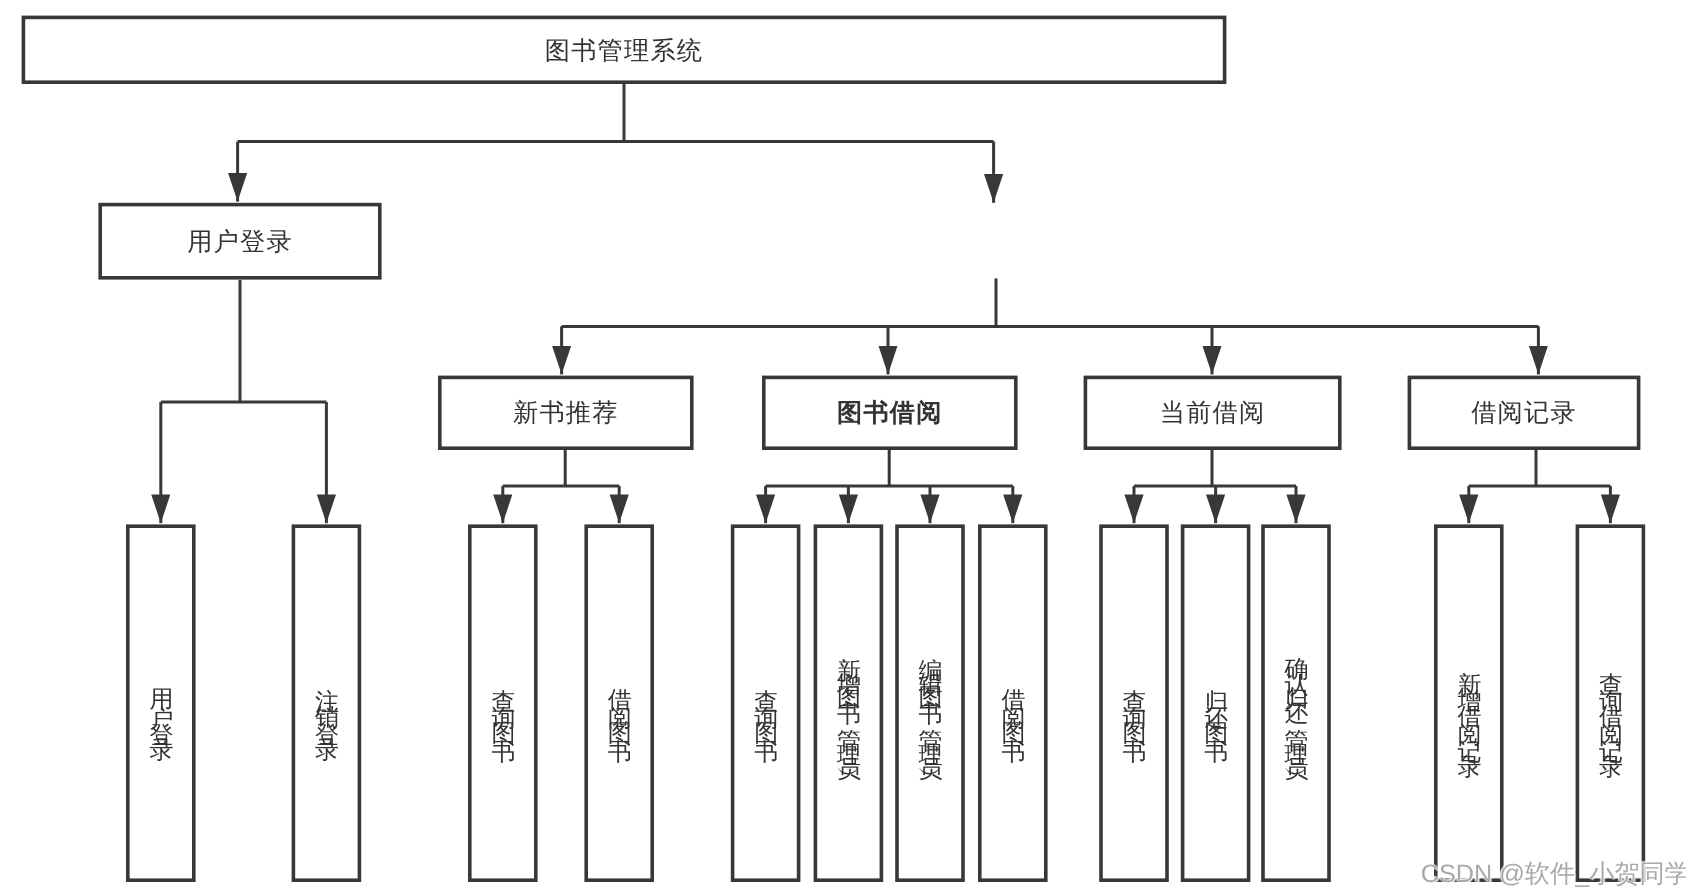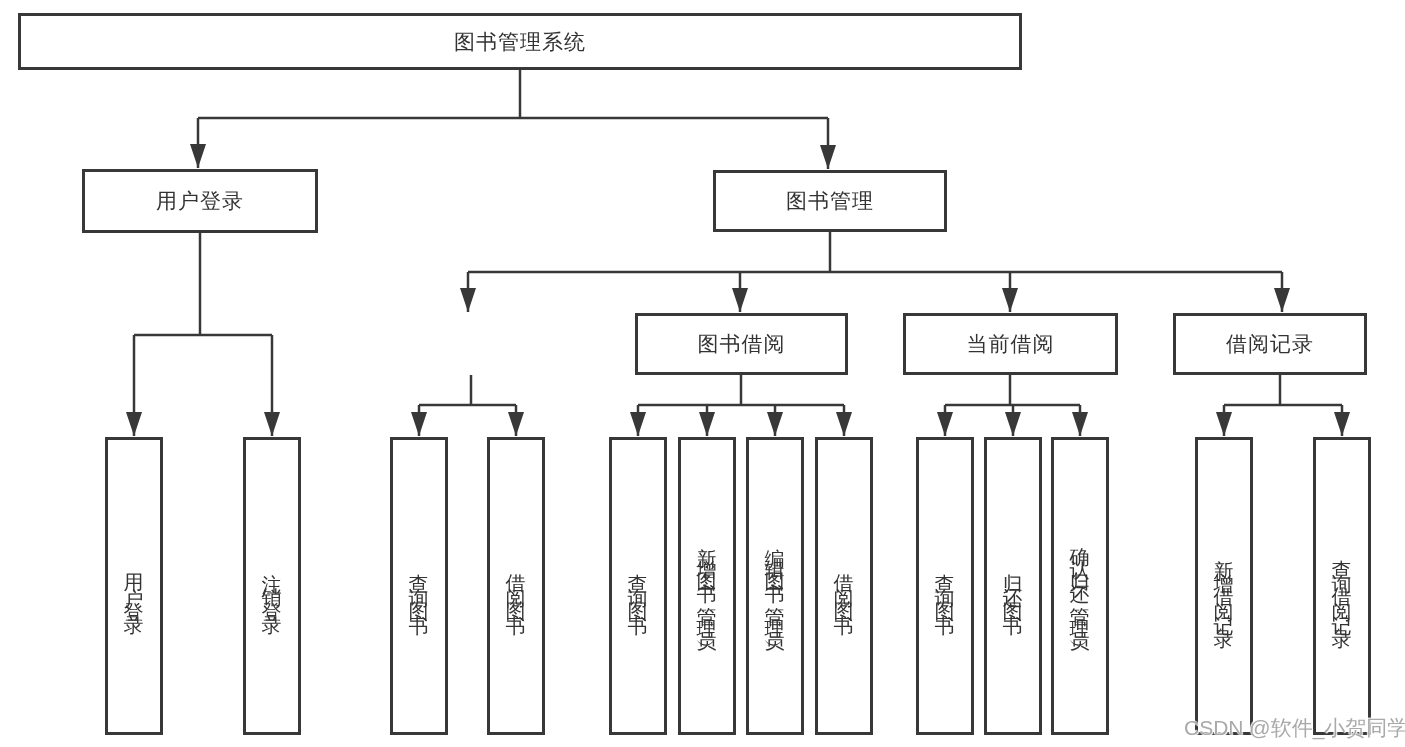--- a/index.html
+++ b/index.html
@@ -34,21 +34,21 @@
   }
   .hlabel {
     font-size: 21px;
     letter-spacing: 1px;
     white-space: nowrap;
   }
   .root  { left: 18px;   top: 13px;  width: 1004px; height: 57px; }
   .l2a   { left: 82px;   top: 169px; width: 236px;  height: 64px; }
   .l2b   { left: 713px;  top: 170px; width: 234px;  height: 62px; }
   .l3a   { left: 365px;  top: 313px; width: 213px;  height: 62px; }
-  .l3b   { left: 635px;  top: 313px; width: 213px;  height: 62px; }
+  .l3b   { left: 635px;  top: 313px; width: 213px;  height: 62px; font-weight: bold; }
   .l3c   { left: 903px;  top: 313px; width: 215px;  height: 62px; align-items: center; }
   .l3d   { left: 1173px; top: 313px; width: 194px;  height: 62px; }
   .leaf {
     top: 437px;
     width: 58px;
     height: 298px;
   }
   .vtext {
     writing-mode: vertical-rl;
     font-size: 20px;
@@ -123,24 +123,24 @@
     </g>
   </svg>
 
   <div class="box root">
     <span class="hlabel">图书管理系统</span>
   </div>
 
   <div class="box l2a">
     <span class="hlabel">用户登录</span>
   </div>
-  <div class="box l2b">
-    <span class="hlabel">图书管理</span>
+
+  <div class="box l3a">
+    <span class="hlabel">新书推荐</span>
   </div>
-
   <div class="box l3b">
     <span class="hlabel">图书借阅</span>
   </div>
   <div class="box l3c">
     <span class="hlabel">当前借阅</span>
   </div>
   <div class="box l3d">
     <span class="hlabel">借阅记录</span>
   </div>
 

